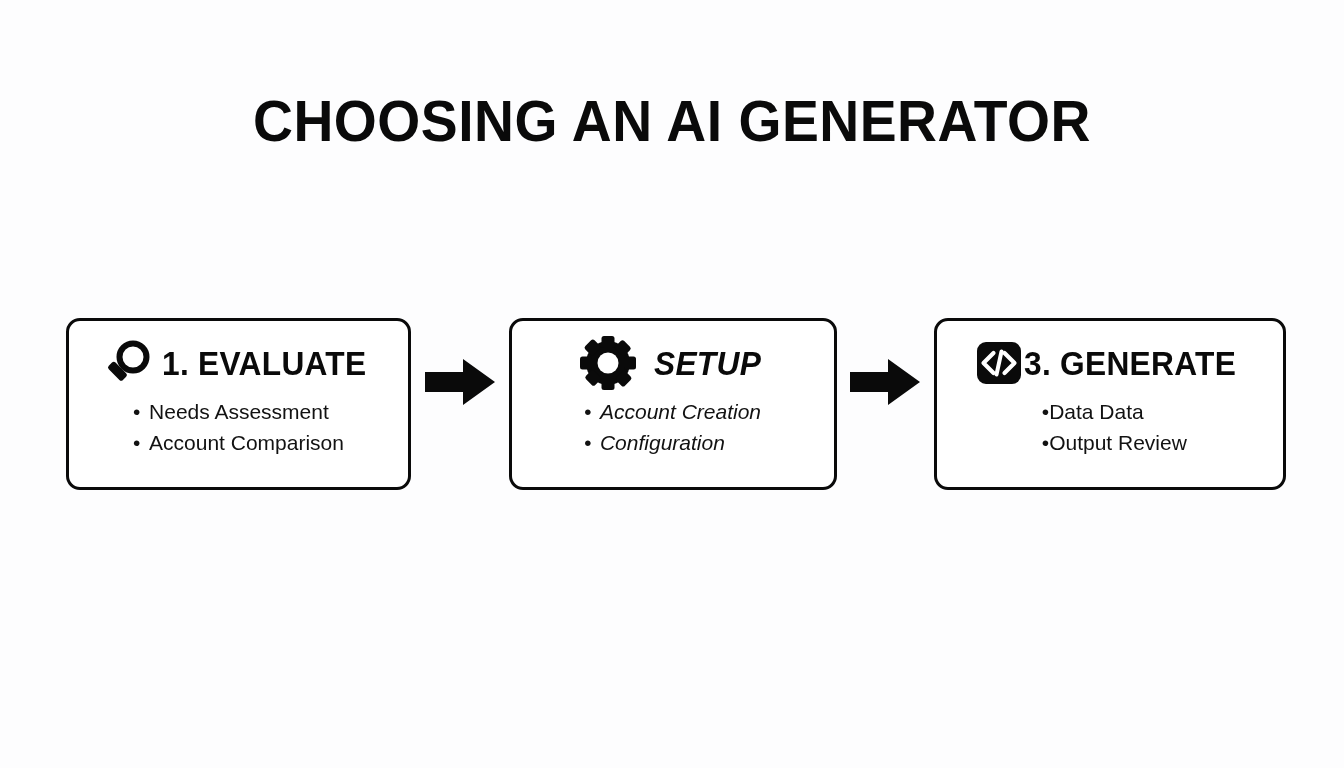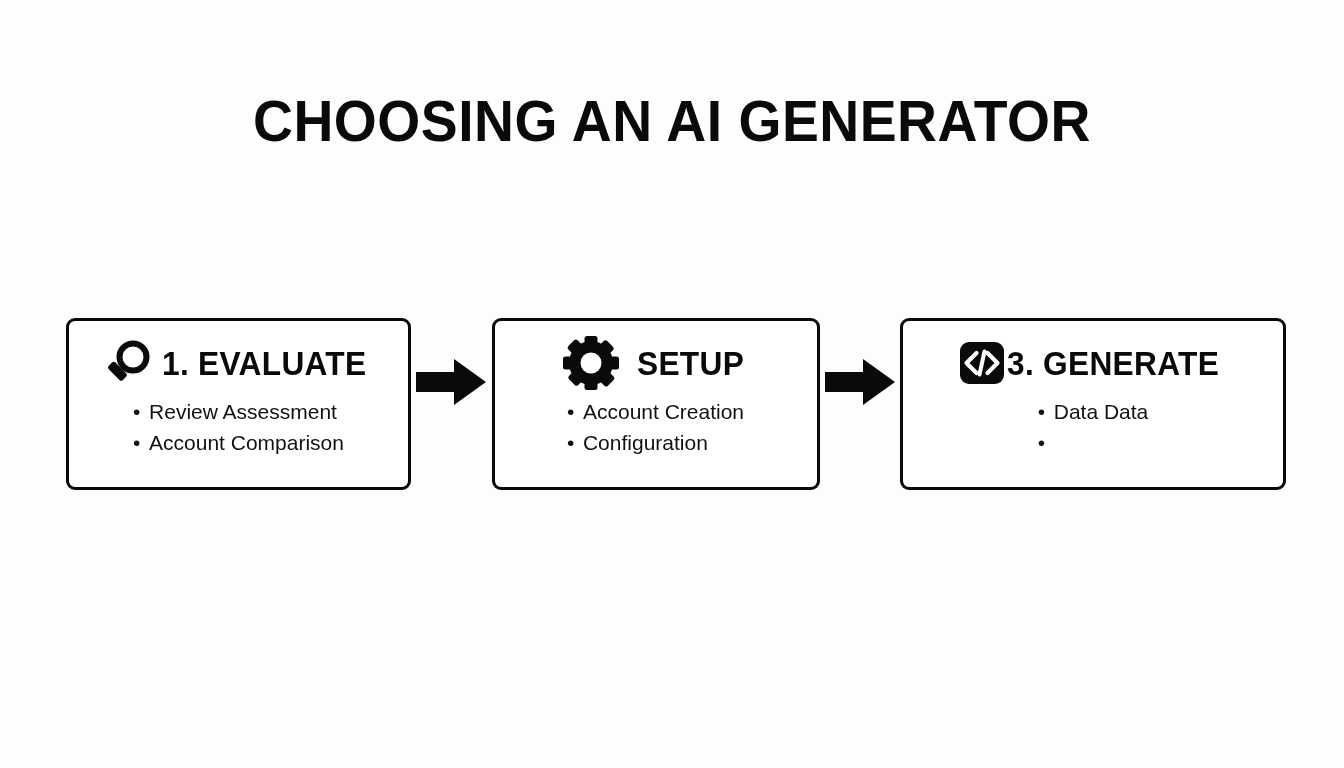--- a/index.html
+++ b/index.html
@@ -43,32 +43,32 @@
     display: flex;
     flex-direction: row;
     align-items: center;
     justify-content: space-between;
   }
 
   .step-card {
     box-sizing: border-box;
     height: 172px;
     border: 3px solid #0a0a0a;
-    border-radius: 9px;
+    border-radius: 14px;
     background: #ffffff;
     display: flex;
     flex-direction: column;
     align-items: center;
     justify-content: flex-start;
     padding-top: 16px;
     margin-top: 44px;
   }
   .card-1 { width: 345px; }
-  .card-2 { width: 328px; }
-  .card-3 { width: 386px; }
+  .card-2 { width: 328px; font-style: italic; }
+  .card-3 { width: 352px; text-align: right; }
 
   .card-head {
     display: flex;
     flex-direction: row;
     align-items: center;
     justify-content: center;
     height: 52px;
     gap: 0px;
   }
 
@@ -146,21 +146,21 @@
         <svg width="54" height="50" viewBox="0 0 54 50">
           <circle cx="31" cy="19" r="13.5" fill="none" stroke="#0a0a0a" stroke-width="6"></circle>
           <rect x="5.5" y="28.5" width="20" height="9.5" rx="2.5" fill="#0a0a0a" transform="rotate(45 15.5 33.2)"></rect>
         </svg>
       </span>
       <span class="card-title">1. EVALUATE</span>
     </div>
     <ul class="bullet-list">
       <li class="bullet-item">
         <span class="bullet-dot">•</span>
-        <span>Review Assessment</span>
+        <span>Needs Assessment</span>
       </li>
       <li class="bullet-item">
         <span class="bullet-dot">•</span>
         <span>Account Comparison</span>
       </li>
     </ul>
   </div>
 
   <div class="flow-arrow">
     <span>
@@ -222,17 +222,18 @@
       </span>
       <span class="card-title">3. GENERATE</span>
     </div>
     <ul class="bullet-list">
       <li class="bullet-item">
         <span class="bullet-dot">•</span>
         <span>Data Data</span>
       </li>
       <li class="bullet-item">
         <span class="bullet-dot">•</span>
+        <span>Output Review</span>
       </li>
     </ul>
   </div>
 
 </div>
 
 </body></html>

